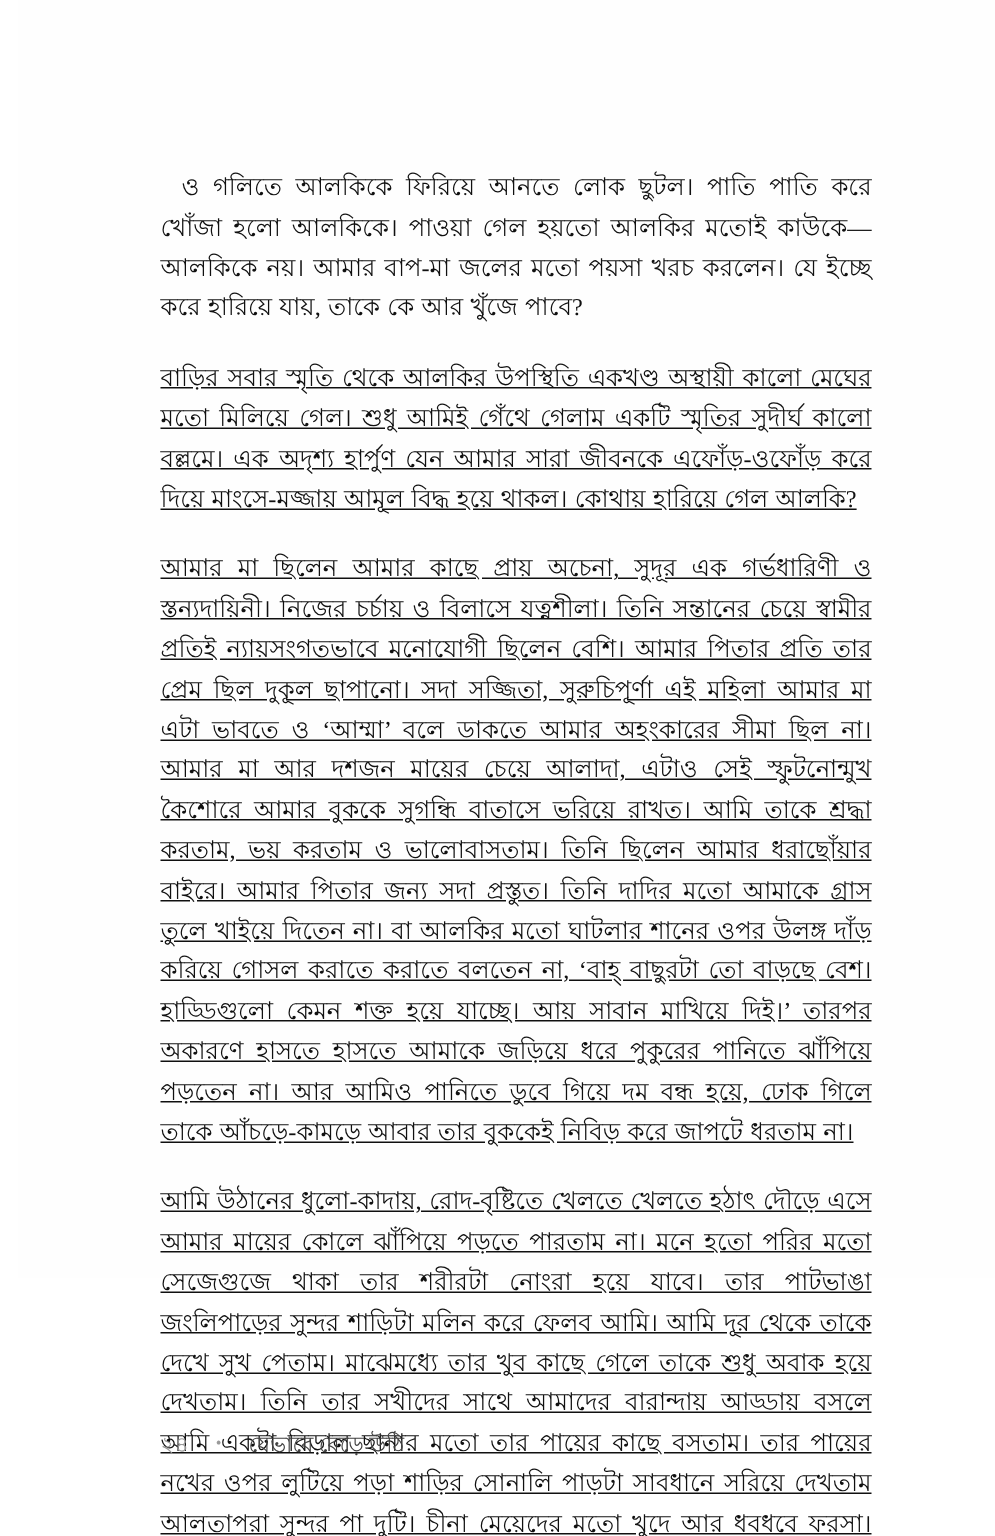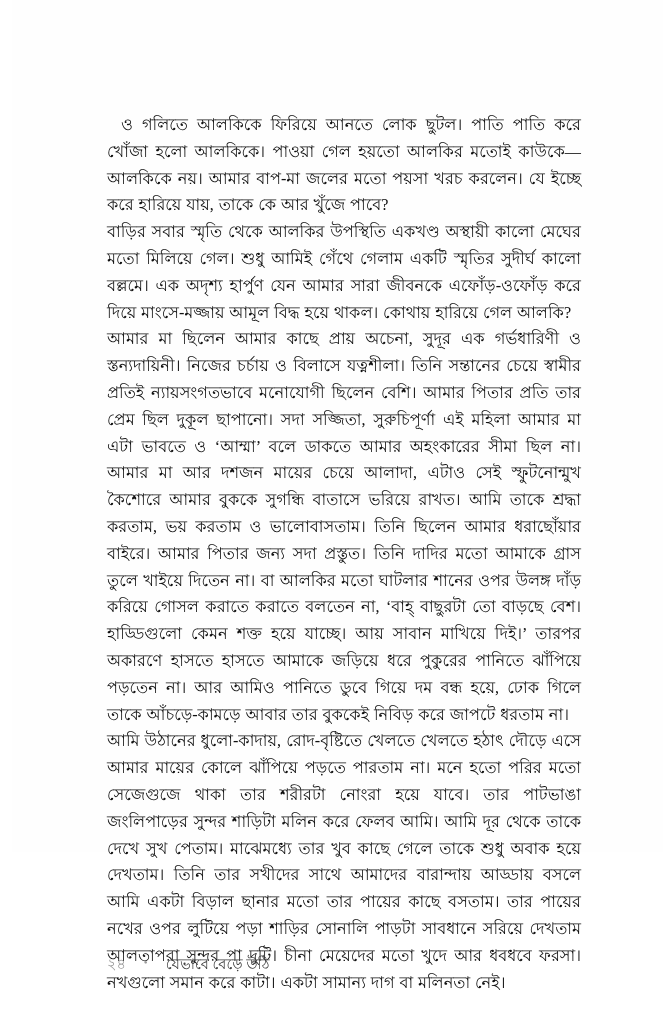--- a/index.html
+++ b/index.html
@@ -39,21 +39,22 @@
     text-align: justify;
     text-justify: inter-word;
     font-size: 16.2px;
     line-height: 26.8px;
     color: #101010;
     word-spacing: 0.05em;
     hyphens: none;
   }
 
   .para + .para {
-    margin-top: 0;
+    margin-top: 20px;
+    text-decoration: underline;
   }
 
   .para.indent {
     text-indent: 0;
   }
 
   .para.first {
     text-indent: 14px;
   }
 

